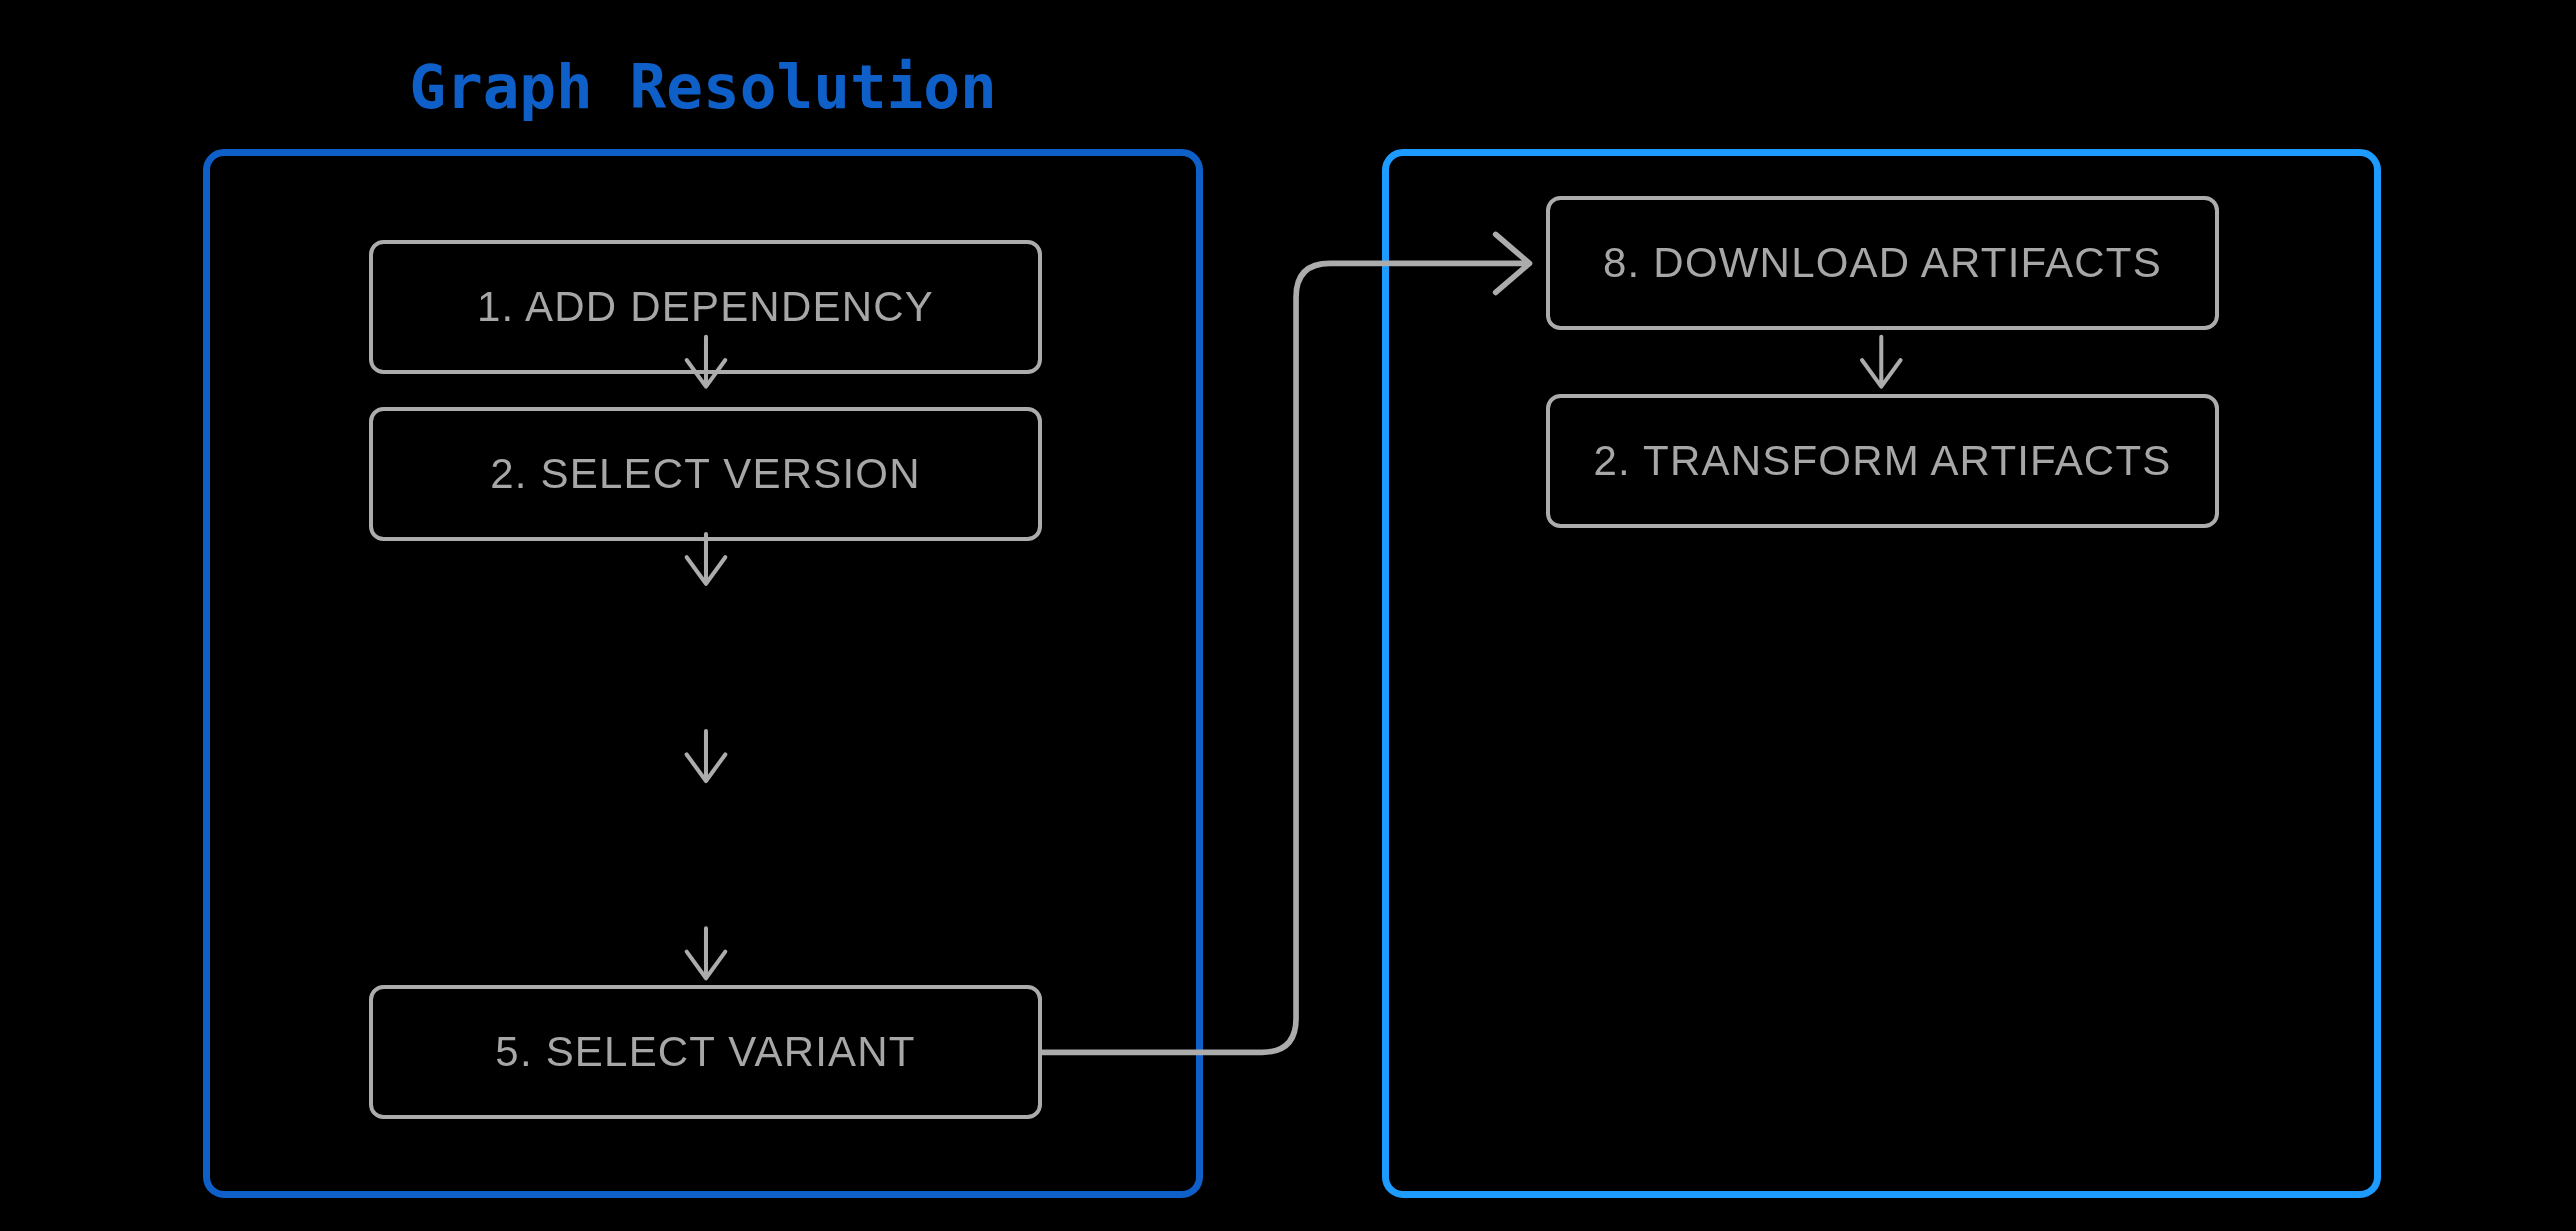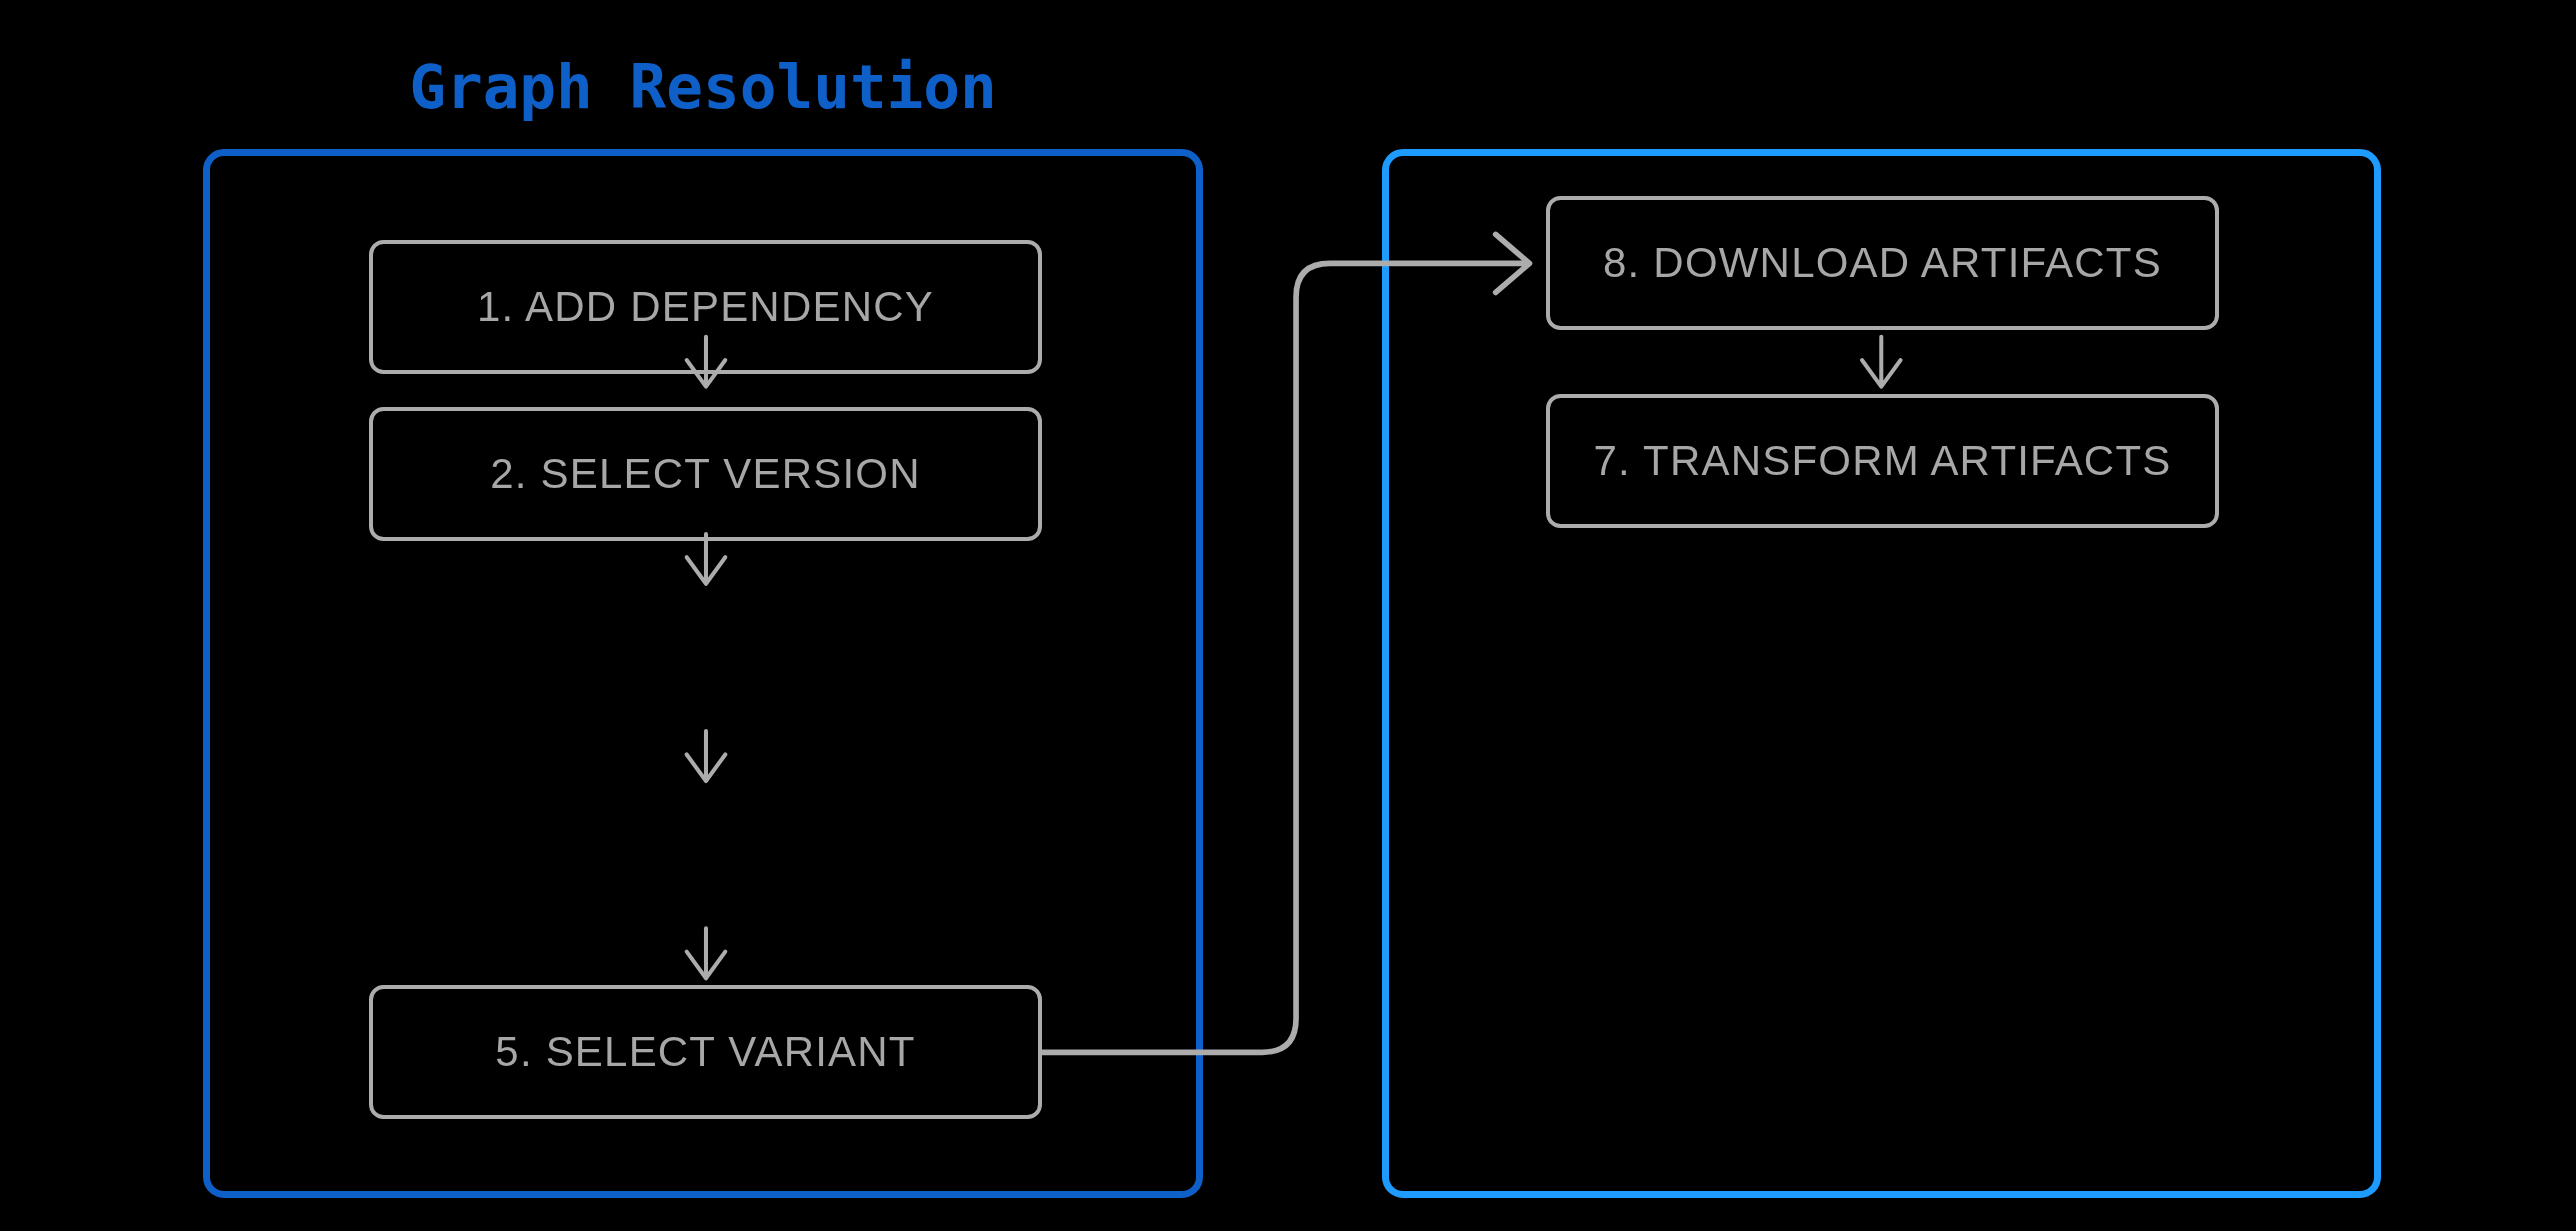--- a/index.html
+++ b/index.html
@@ -70,21 +70,21 @@
 
 
   <div class="panel left-panel"></div>
   <div class="panel right-panel"></div>
 
   <div class="step col-left g1">1. ADD DEPENDENCY</div>
   <div class="step col-left g2">2. SELECT VERSION</div>
   <div class="step col-left g5">5. SELECT VARIANT</div>
 
   <div class="step col-right a1">8. DOWNLOAD ARTIFACTS</div>
-  <div class="step col-right a2">7. TRANSFORM ARTIFACTS</div>
+  <div class="step col-right a2">2. TRANSFORM ARTIFACTS</div>
 
   <svg class="overlay" width="2576" height="1232" viewBox="0 0 3200 1530">
     <g stroke="#ACACAC" stroke-width="5" fill="none" stroke-linecap="round" stroke-linejoin="round">
       <path d="M877 418 V478 M853 447 L877 480 L901 447"></path>
       <path d="M877 663 V723 M853 692 L877 725 L901 692"></path>
       <path d="M877 908 V968 M853 937 L877 970 L901 937"></path>
       <path d="M877 1153 V1213 M853 1182 L877 1215 L901 1182"></path>
       <path d="M2337 418 V478 M2313 447 L2337 480 L2361 447"></path>
     </g>
     <path stroke="#ACACAC" stroke-width="7" fill="none" stroke-linecap="round" stroke-linejoin="round" d="M1295 1307 H1568 Q1610 1307 1610 1265 V369 Q1610 327 1652 327 H1898 M1858 291 L1900 327 L1858 363"></path>

